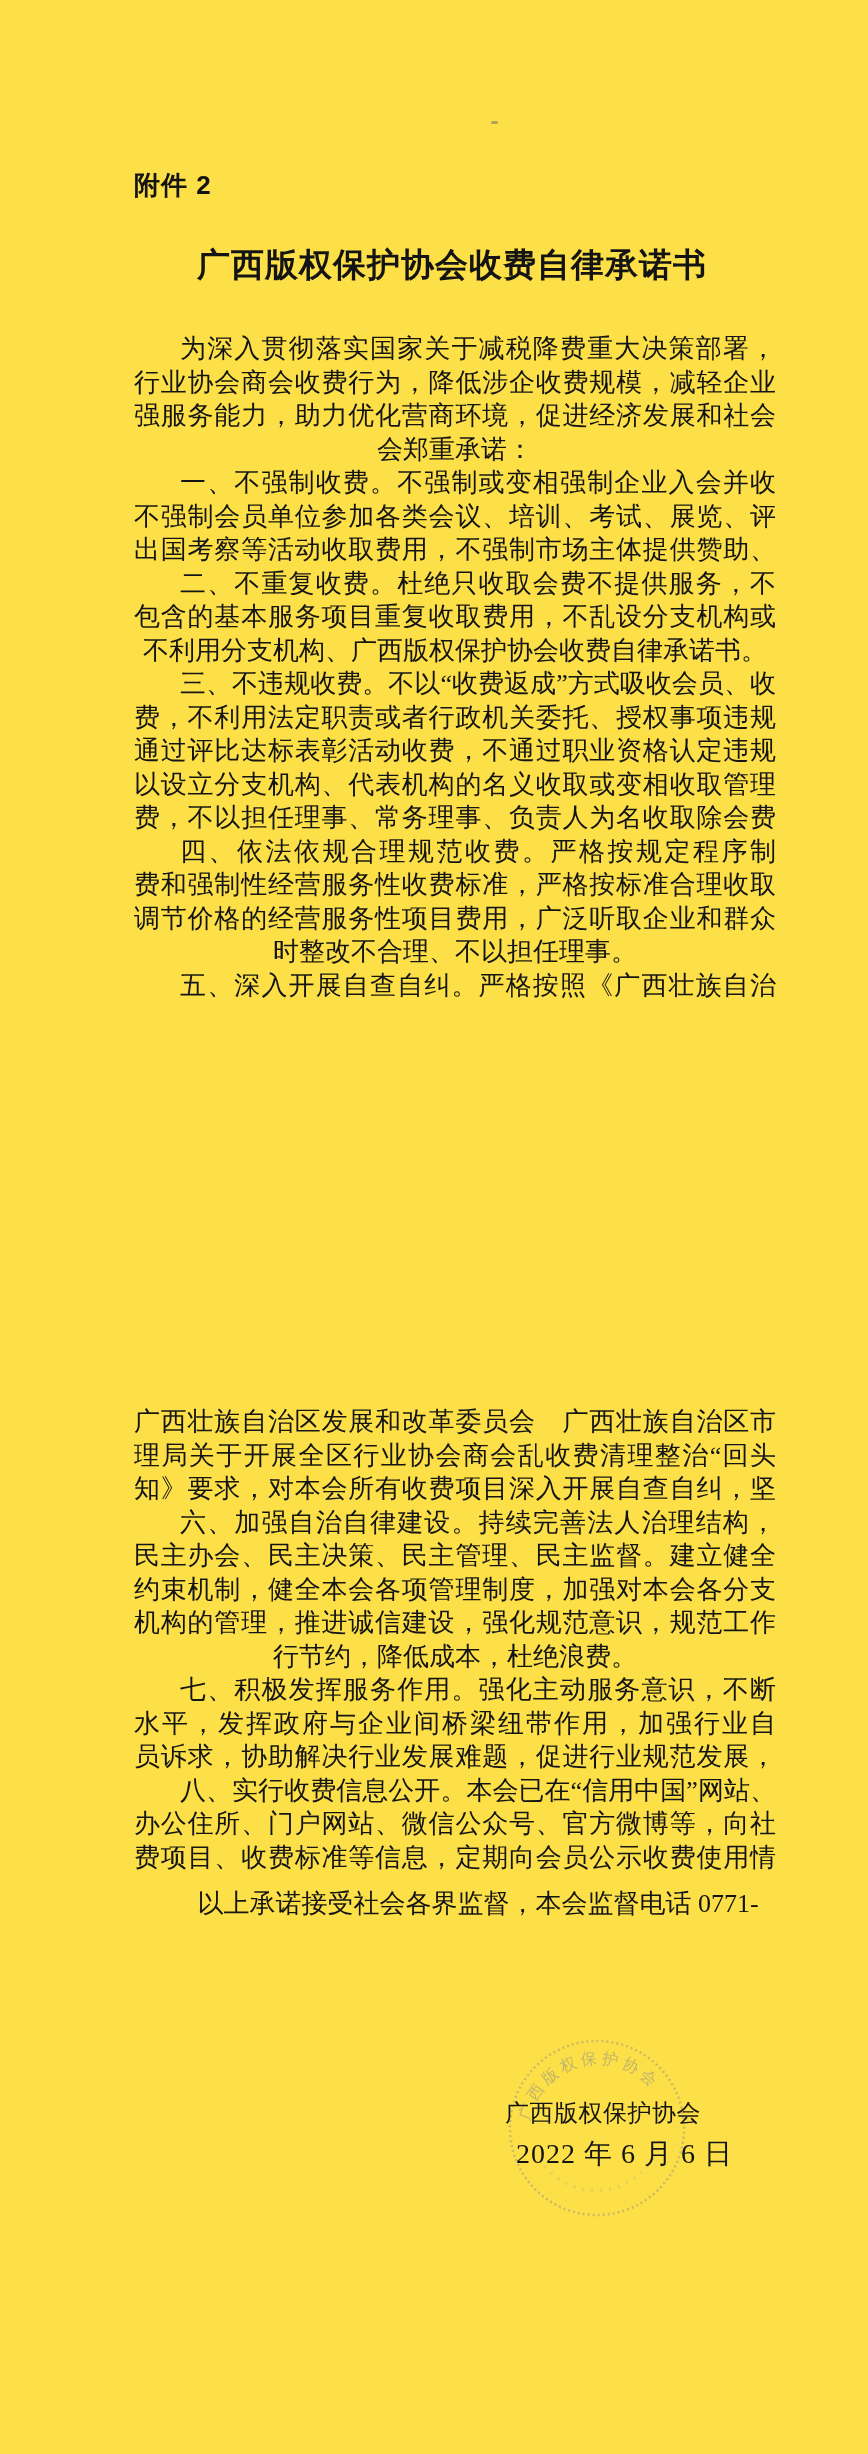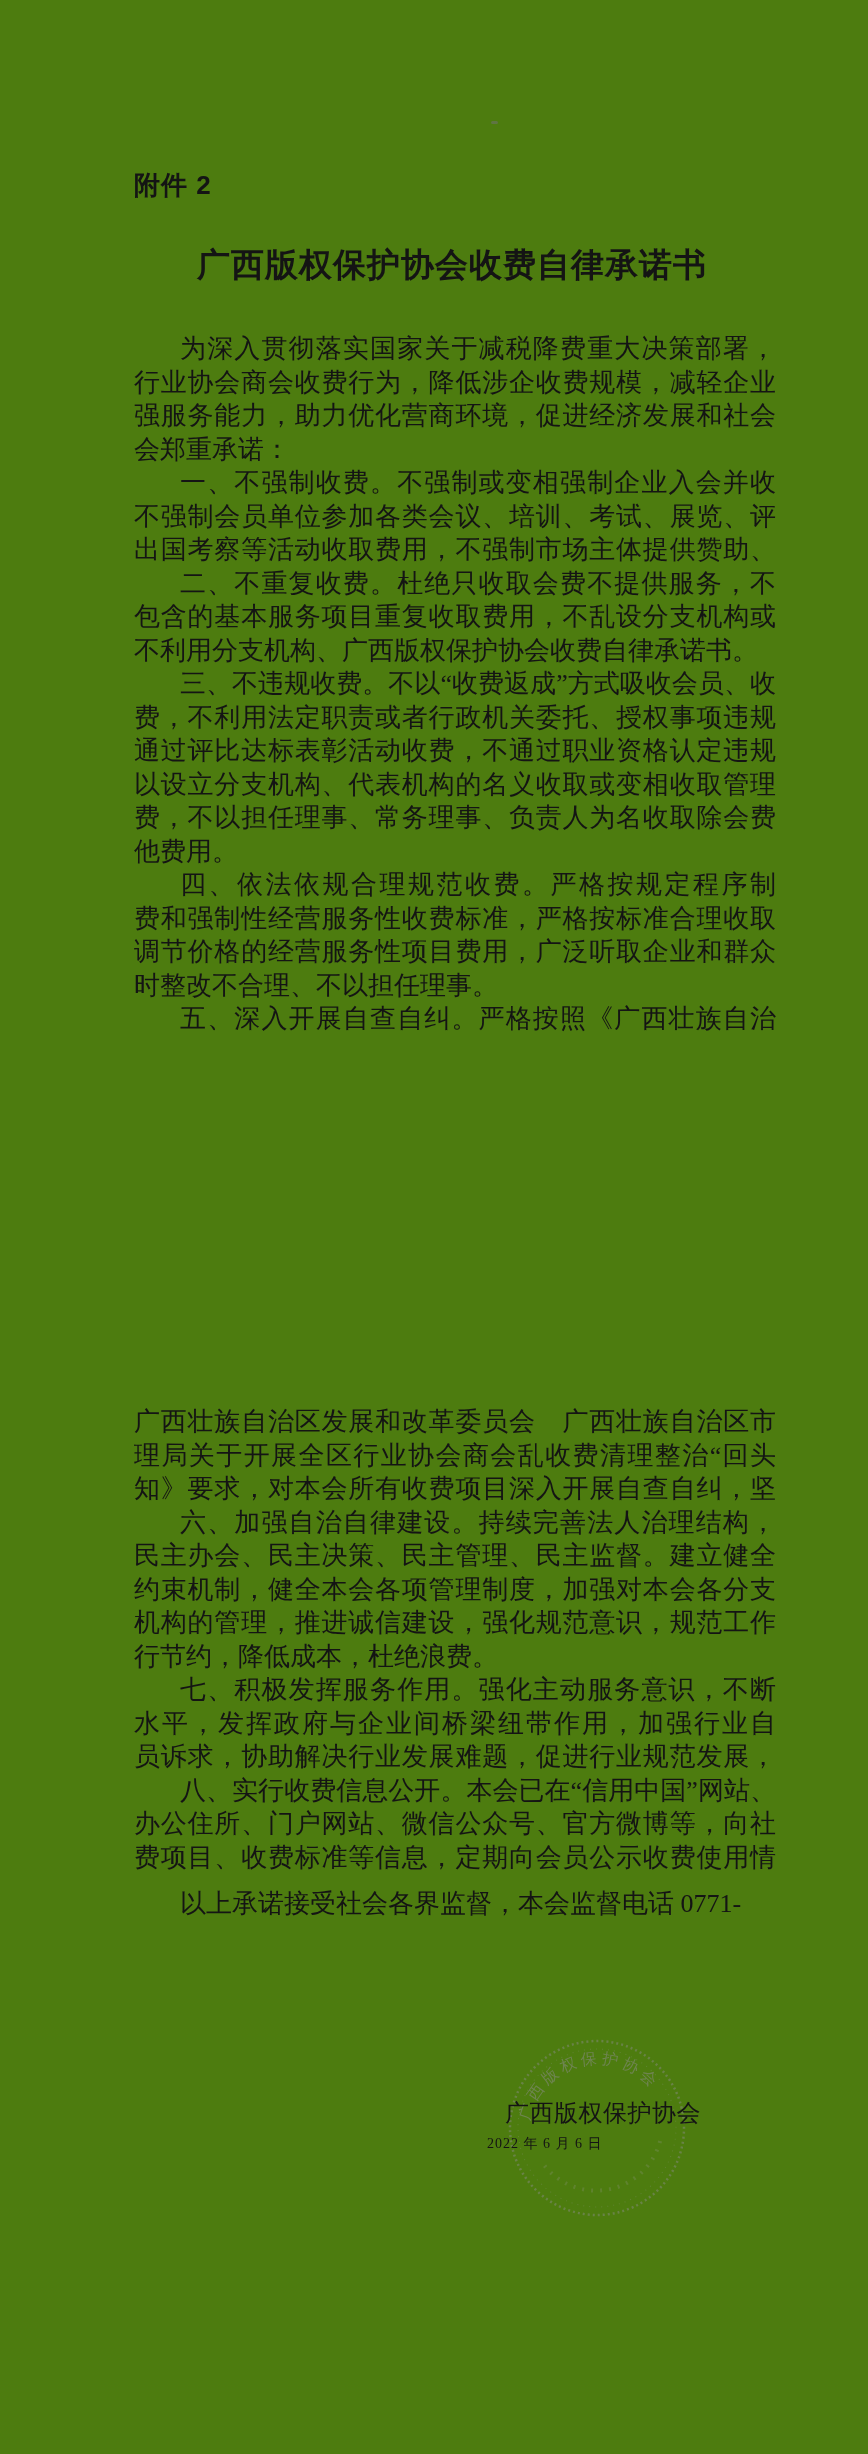--- a/index.html
+++ b/index.html
@@ -4,21 +4,21 @@
 <style>
   html, body { margin: 0; padding: 0; }
   body {
     background: #ffffff;
     font-family: "Liberation Serif", "DejaVu Serif", serif;
   }
   #page {
     position: relative;
     width: 868px;
     height: 2454px;
-    background: #4d7c0f;
+    background: #fde047;
     overflow: hidden;
     color: #141414;
   }
   
   .speck {
     position: absolute;
     left: 491px; top: 121px;
     width: 7px; height: 3px;
     background: #6f6f6f;
     opacity: .55;
@@ -50,42 +50,42 @@
     width: 642px;
   }
   #body-block-1 { top: 332px; }
   #body-block-2 { top: 1405px; }
   .paragraph { margin: 0; }
   .paragraph.closing { margin-top: 13px; }
   .line {
     font-size: 26px;
     line-height: 33.5px;
     height: 33.5px;
-    text-align: left;
+    text-align: center;
     color: #141414;
     white-space: normal;
     overflow: hidden;
   }
   .line.indent { text-indent: 46px; }
   .line.fill {
     text-align: justify;
     text-align-last: justify;
   }
   .signature-org {
     position: absolute;
     left: 505px; top: 2097px;
     font-size: 24px;
     letter-spacing: 0.5px;
     white-space: nowrap;
     z-index: 3;
   }
   .signature-date {
     position: absolute;
-    left: 487px; top: 2135px;
-    font-size: 14px;
+    left: 516px; top: 2135px;
+    font-size: 28px;
     letter-spacing: 1px;
     white-space: nowrap;
     z-index: 3;
   }
   .seal {
     position: absolute;
     left: 503px; top: 2034px;
     width: 188px; height: 188px;
     transform: rotate(-14deg);
     z-index: 2;
@@ -119,21 +119,20 @@
         <div class="line indent fill">二、不重复收费。杜绝只收取会费不提供服务，不对会费所</div>
         <div class="line fill">包含的基本服务项目重复收取费用，不乱设分支机构或代表机构，</div>
         <div class="line">不利用分支机构、广西版权保护协会收费自律承诺书。</div>
       </div>
       <div class="paragraph">
         <div class="line indent fill">三、不违规收费。不以“收费返成”方式吸收会员、收取会</div>
         <div class="line fill">费，不利用法定职责或者行政机关委托、授权事项违规收费，不</div>
         <div class="line fill">通过评比达标表彰活动收费，不通过职业资格认定违规收费，不</div>
         <div class="line fill">以设立分支机构、代表机构的名义收取或变相收取管理费、赞助</div>
         <div class="line fill">费，不以担任理事、常务理事、负责人为名收取除会费以外的其</div>
-        <div class="line">他费用。</div>
       </div>
       <div class="paragraph">
         <div class="line indent fill">四、依法依规合理规范收费。严格按规定程序制定、修改会</div>
         <div class="line fill">费和强制性经营服务性收费标准，严格按标准合理收取实行市场</div>
         <div class="line fill">调节价格的经营服务性项目费用，广泛听取企业和群众意见，及</div>
         <div class="line">时整改不合理、不以担任理事。</div>
       </div>
       <div class="paragraph">
         <div class="line indent fill">五、深入开展自查自纠。严格按照《广西壮族自治区民政厅</div>
       </div>

